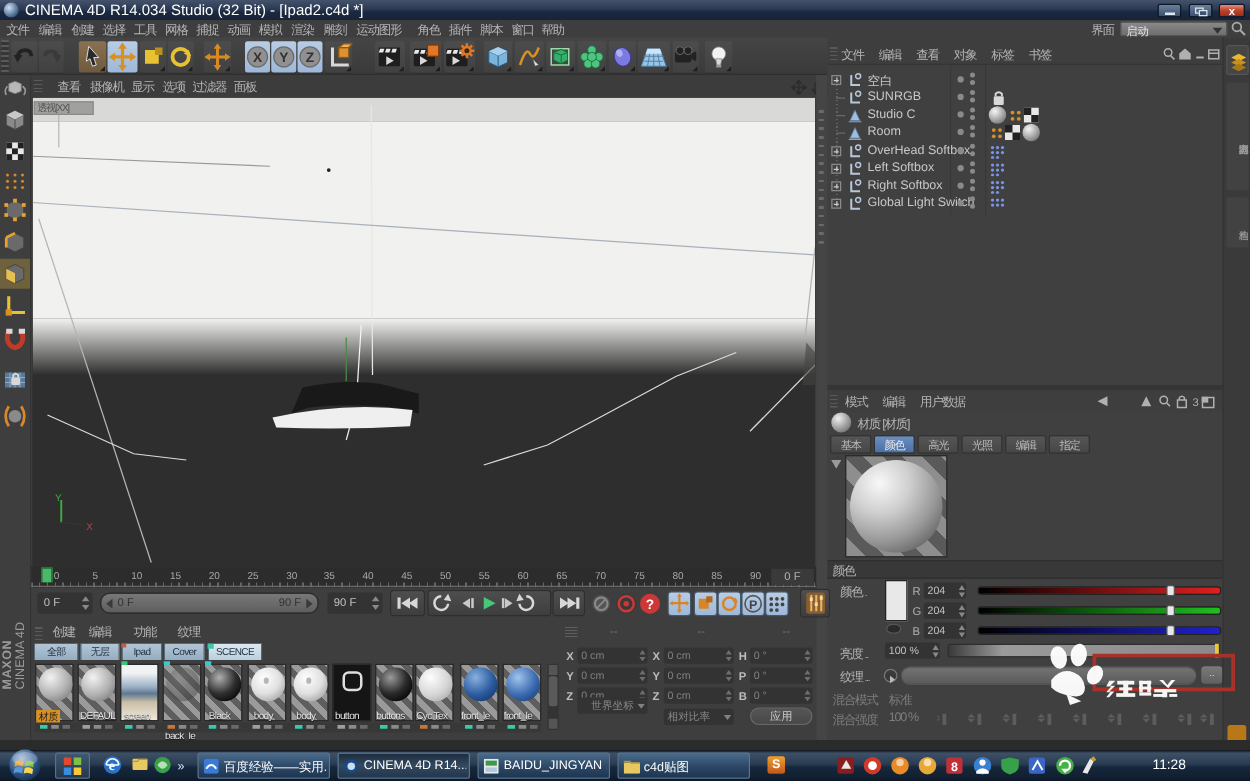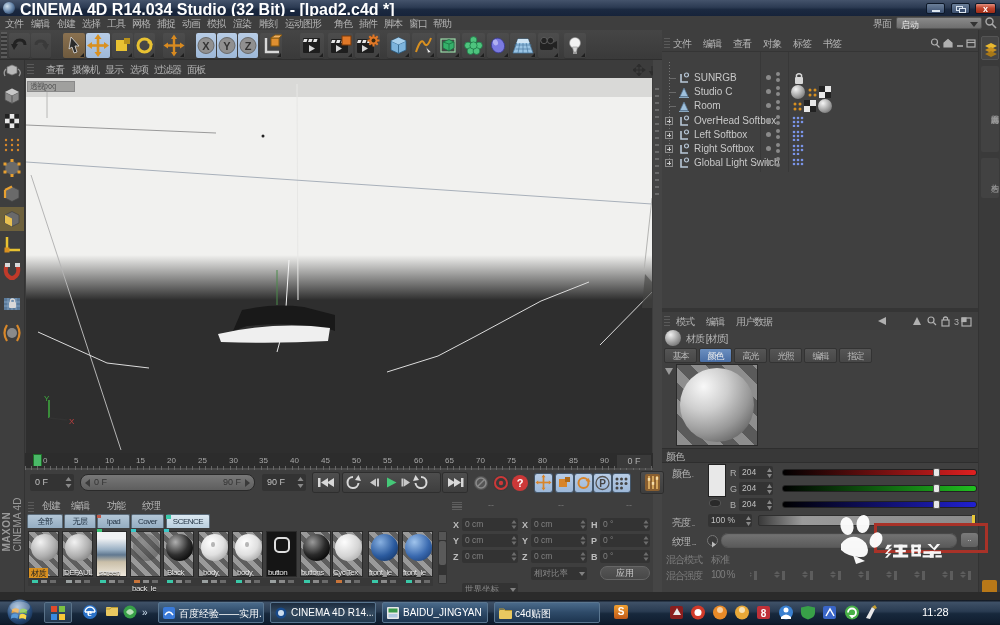--- a/index.html
+++ b/index.html
@@ -35,21 +35,21 @@
   .wbtn span { position:absolute; left:20px; top:4px; white-space:nowrap; overflow:hidden; max-width:82px; }
 </style>
 </head>
 <body>
 <div id="app">
 
   <div class="abs" id="titlebar" style="left:0;top:0;width:1000px;height:16px;
     background:linear-gradient(180deg,#44536b 0%,#2c3b53 45%,#1b2940 60%,#16233a 100%);">
     <div class="abs" style="left:3px;top:2px;width:12px;height:12px;border-radius:50%;
       background:radial-gradient(circle at 35% 35%, #cfe0ee, #5a7aa0 55%, #17253a);"></div>
-    <div class="abs" style="left:20px;top:1px;font-size:16px;font-weight:bold;color:#fff;">CINEMA 4D R14.034 Studio (32 Bit) - [Ipad2.c4d *]</div>
+    <div class="abs" style="left:20px;top:1px;font-size:12px;font-weight:normal;color:#fff;">CINEMA 4D R14.034 Studio (32 Bit) - [Ipad2.c4d *]</div>
     <div class="abs" style="left:926px;top:3px;width:19px;height:11px;background:linear-gradient(#6b7f99,#3c5070);border:1px solid #0d1828;border-radius:2px;">
         <div class="abs" style="left:5px;top:6px;width:8px;height:2px;background:#dce6f0;"></div>
       </div>
     <div class="abs" style="left:951px;top:3px;width:19px;height:11px;background:linear-gradient(#6b7f99,#3c5070);border:1px solid #0d1828;border-radius:2px;">
         <div class="abs" style="left:4px;top:2px;width:7px;height:5px;border:1px solid #dce6f0;"></div>
         <div class="abs" style="left:7px;top:4px;width:7px;height:5px;border:1px solid #dce6f0;background:#3c5070;"></div>
       </div>
     <div class="abs" style="left:975px;top:3px;width:21px;height:11px;background:linear-gradient(#e08f7f,#c0452f 45%,#9c2d17);border:1px solid #0d1828;border-radius:2px;
       color:#fff;font-size:9px;font-weight:bold;text-align:center;line-height:10px;">x</div>
   </div>
@@ -475,20 +475,31 @@
     </div>
 
     <div id="tree" class="abs" style="left:0;top:22px;width:316px;height:260px;">
       <div class="abs" style="left:98px;top:0;width:1px;height:120px;background:#383838;"></div>
       <div class="abs" style="left:126px;top:0;width:1px;height:120px;background:#383838;"></div>
       <div class="abs" style="left:7px;top:10px;width:1px;height:100px;background:repeating-linear-gradient(0deg,#777 0 1px,transparent 1px 3px);"></div>
       <div class="abs" style="left:7px;top:26px;width:7px;height:1px;background:#6a6a6a;"></div>
       <div class="abs" style="left:7px;top:40px;width:7px;height:1px;background:#6a6a6a;"></div>
       <div class="abs" style="left:7px;top:54px;width:7px;height:1px;background:#6a6a6a;"></div>
 
+      <div class="trow" style="top:5px;">
+        <div class="texp"></div>
+        <svg class="abs" style="left:16px;top:1px" width="12" height="12">
+            <path d="M3,2 L3,10 L10,10" stroke="#b8c8d8" stroke-width="1.6" fill="none"></path>
+            <circle cx="8.5" cy="3" r="2" fill="none" stroke="#b8c8d8" stroke-width="1.2"></circle>
+          </svg>
+        <div class="tlabel">空白</div>
+        <div class="vdot" style="left:104px;top:4px;"></div>
+          <div class="vdot" style="left:114px;top:1px;width:4px;height:4px;"></div>
+          <div class="vdot" style="left:114px;top:7px;width:4px;height:4px;"></div>
+      </div>
 
       <div class="trow" style="top:33px;">
         <svg class="abs" style="left:16px;top:1px" width="12" height="12">
             <path d="M6,2 L10,10.5 L2,10.5 Z" fill="#9ec0dc" stroke="#5a7a9a" stroke-width="0.7"></path>
             <line x1="1" y1="11.5" x2="11" y2="11.5" stroke="#8aa8c0" stroke-width="1"></line>
           </svg>
         <div class="tlabel">Studio C</div>
         <div class="vdot" style="left:104px;top:4px;"></div>
           <div class="vdot" style="left:114px;top:1px;width:4px;height:4px;"></div>
           <div class="vdot" style="left:114px;top:7px;width:4px;height:4px;"></div>
@@ -1126,21 +1137,21 @@
     <div class="clabel" style="left:74px;top:55px">Z</div>
       <div class="cfield" style="left:83px;top:53px;width:56px;">0 cm<svg style="position:absolute;right:1px;top:2px" width="6" height="9">
           <path d="M3,0 L0.5,3.5 L5.5,3.5 Z" fill="#6e6e6e"></path>
           <path d="M3,9 L0.5,5.5 L5.5,5.5 Z" fill="#6e6e6e"></path>
         </svg></div>
     <div class="clabel" style="left:143px;top:55px">B</div>
       <div class="cfield" style="left:152px;top:53px;width:50px;">0 °<svg style="position:absolute;right:1px;top:2px" width="6" height="9">
           <path d="M3,0 L0.5,3.5 L5.5,3.5 Z" fill="#6e6e6e"></path>
           <path d="M3,9 L0.5,5.5 L5.5,5.5 Z" fill="#6e6e6e"></path>
         </svg></div>
-    <div class="cfield" style="left:14px;top:86px;width:56px;color:#888;">世界坐标<svg style="position:absolute;right:2px;top:5px" width="6" height="5">
+    <div class="cfield" style="left:14px;top:61px;width:56px;color:#888;text-align:center;">世界坐标<svg style="position:absolute;right:2px;top:5px" width="6" height="5">
           <path d="M0,0 L6,0 L3,4 Z" fill="#818181"></path>
         </svg></div>
     <div class="cfield" style="left:83px;top:70px;width:56px;color:#888;">相对比率<svg style="position:absolute;right:2px;top:5px" width="6" height="5">
           <path d="M0,0 L6,0 L3,4 Z" fill="#818181"></path>
         </svg></div>
     <div class="abs" style="left:152px;top:69px;width:50px;height:14px;background:linear-gradient(#555,#484848);border:1px solid #666;border-radius:7px;
        color:#c8c8c8;font-size:9px;text-align:center;line-height:13px;">应用</div>
   </div>
 
   <div class="abs" style="left:0;top:592px;width:1000px;height:8px;background:#2b2b2b;"></div>

